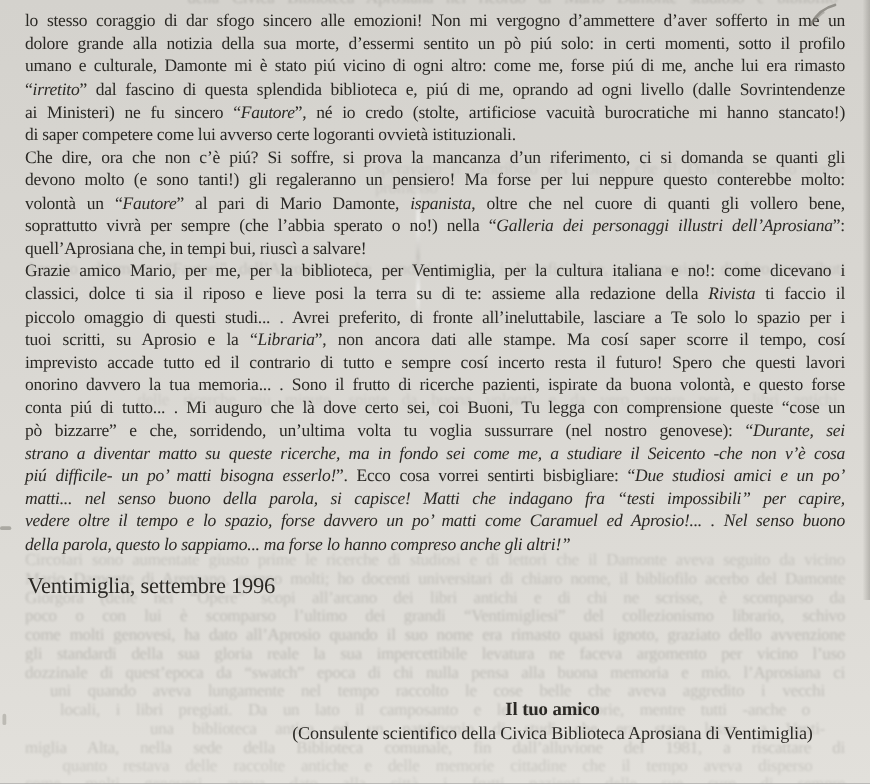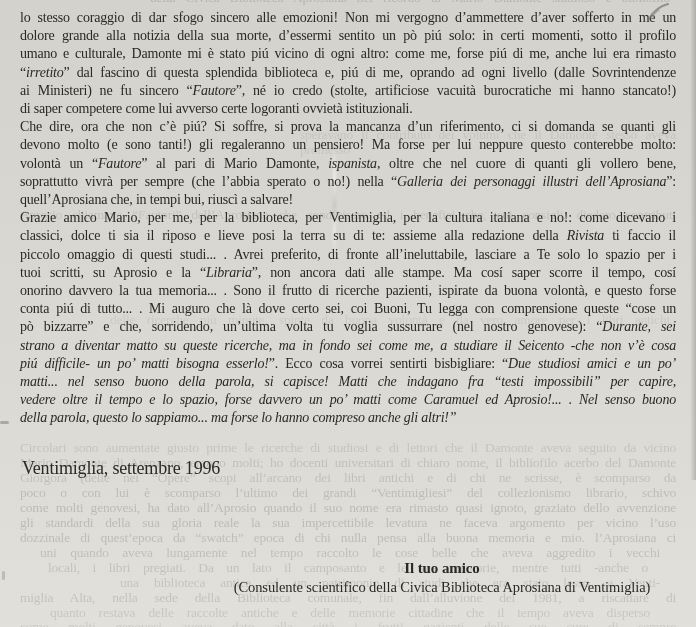--- a/index.html
+++ b/index.html
@@ -94,20 +94,21 @@
       <div class="line end"><span>di saper competere come lui avverso certe logoranti ovvietà istituzionali.</span></div>
       <div class="line"><span>Che dire, ora che non c’è piú? Si soffre, si prova la mancanza d’un riferimento, ci si domanda se quanti gli</span></div>
       <div class="line"><span>devono molto (e sono tanti!) gli regaleranno un pensiero! Ma forse per lui neppure questo conterebbe molto:</span></div>
       <div class="line"><span>volontà un “</span><span class="it">Fautore</span><span>” al pari di Mario Damonte, </span><span class="it">ispanista</span><span>, oltre che nel cuore di quanti gli vollero bene,</span></div>
       <div class="line"><span>soprattutto vivrà per sempre (che l’abbia sperato o no!) nella “</span><span class="it">Galleria dei personaggi illustri dell’Aprosiana</span><span>”:</span></div>
       <div class="line end"><span>quell’Aprosiana che, in tempi bui, riuscì a salvare!</span></div>
       <div class="line"><span>Grazie amico Mario, per me, per la biblioteca, per Ventimiglia, per la cultura italiana e no!: come dicevano i</span></div>
       <div class="line"><span>classici, dolce ti sia il riposo e lieve posi la terra su di te:  assieme alla redazione della </span><span class="it">Rivista</span><span> ti faccio il</span></div>
       <div class="line"><span>piccolo omaggio di questi studi... . Avrei preferito, di fronte all’ineluttabile, lasciare a Te solo lo spazio per i</span></div>
       <div class="line"><span>tuoi scritti, su Aprosio e la “</span><span class="it">Libraria</span><span>”,  non ancora dati alle stampe.  Ma cosí saper scorre il tempo, cosí</span></div>
+      <div class="line"><span>imprevisto accade tutto ed il contrario di tutto e sempre cosí incerto resta il futuro!  Spero che questi lavori</span></div>
       <div class="line"><span>onorino davvero la tua memoria... . Sono il frutto di ricerche pazienti, ispirate da buona volontà, e questo forse</span></div>
       <div class="line"><span>conta piú di tutto... . Mi auguro che là dove certo sei, coi Buoni, Tu legga con comprensione queste “cose un</span></div>
       <div class="line"><span>pò bizzarre” e che, sorridendo, un’ultima volta tu voglia sussurrare (nel  nostro genovese): “</span><span class="it">Durante, sei</span></div>
       <div class="line"><span class="it">strano a diventar matto su queste ricerche, ma in fondo sei come me, a studiare il Seicento -che non v’è cosa</span></div>
       <div class="line"><span class="it">piú difficile- un po’ matti bisogna esserlo!</span><span>”. Ecco cosa vorrei sentirti bisbigliare: “</span><span class="it">Due studiosi amici e un po’</span></div>
       <div class="line"><span class="it">matti...  nel senso buono della parola, si capisce!  Matti che indagano fra “testi impossibili” per capire,</span></div>
       <div class="line"><span class="it">vedere oltre il tempo e lo spazio, forse davvero un po’ matti come Caramuel ed Aprosio!... . Nel senso buono</span></div>
       <div class="line end"><span class="it">della parola, questo lo sappiamo... ma forse lo hanno compreso anche gli altri!”</span></div>
     </div>
 

